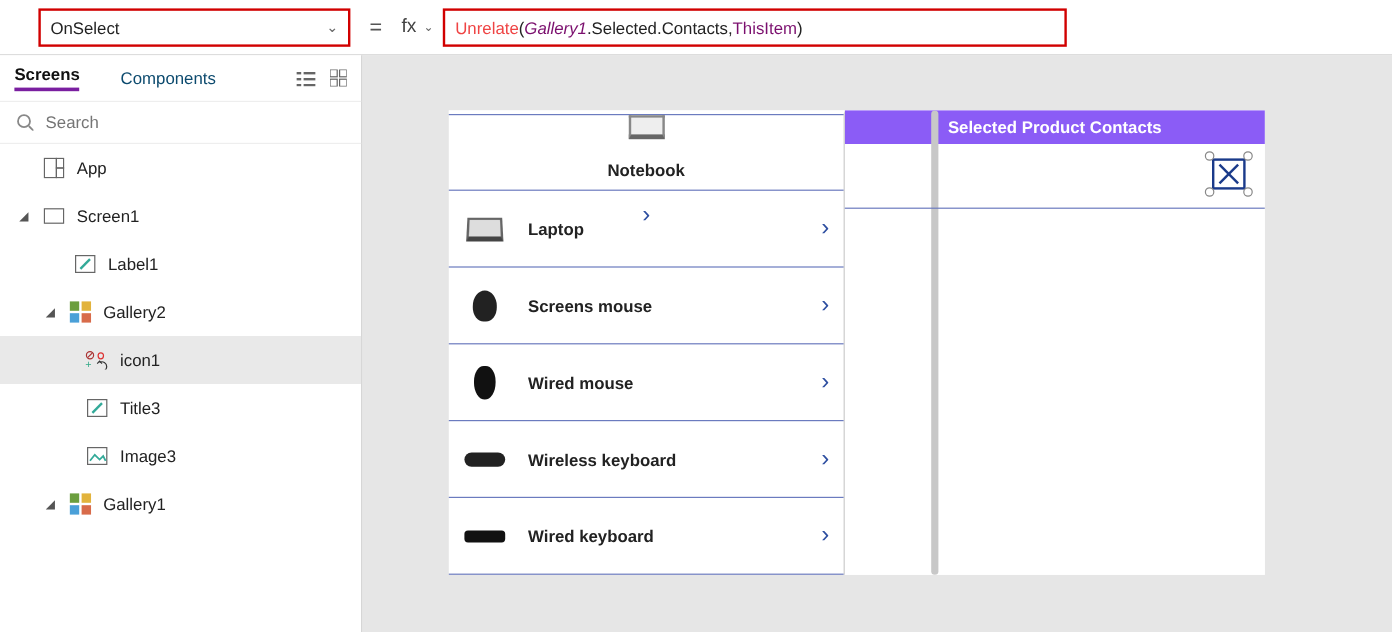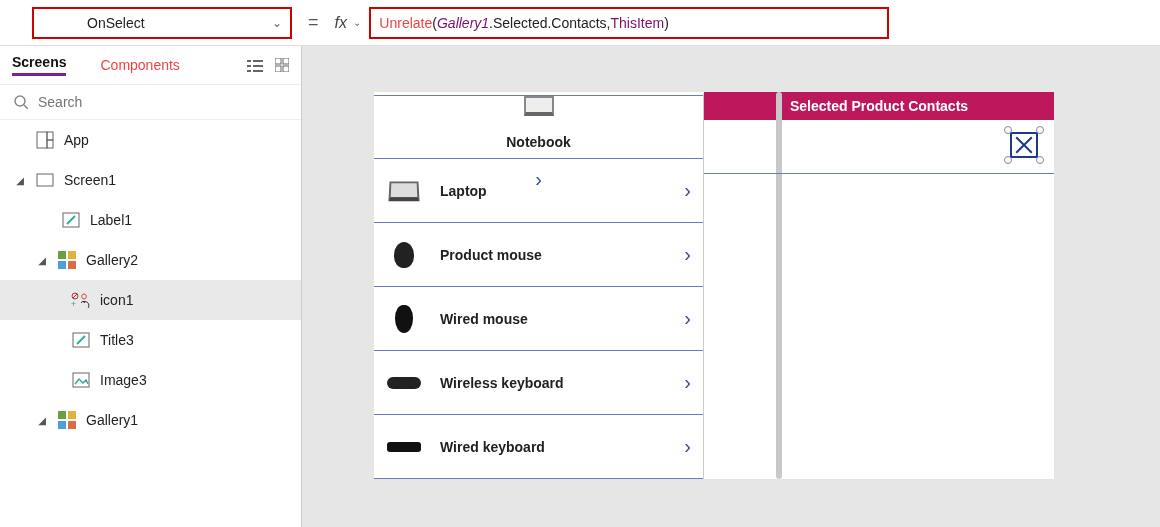--- a/index.html
+++ b/index.html
@@ -1,37 +1,37 @@
 <!DOCTYPE html>
 <html><head>
 <meta charset="utf-8">
 <style>
 * { box-sizing: border-box; margin: 0; padding: 0; font-family: "Segoe UI", Arial, sans-serif; }
 html, body { width: 1160px; height: 527px; background: #e6e6e6; overflow: hidden; }
 
 
 .formula-bar { display: flex; align-items: center; height: 46px; background: #fff; padding: 0 8px; border-bottom: 1px solid #ddd; }
 .prop-select { display: flex; align-items: center; border: 2px solid #d10000; height: 32px; width: 260px; background: #fff; margin-left: 24px; padding: 0 8px; }
-.prop-select .txt { flex: 1; font-size: 14px; color: #222; margin-left: 45px; }
+.prop-select .txt { flex: 1; font-size: 14px; color: #222; }
 .prop-select .chev { color: #666; font-size: 12px; }
 .equals { font-size: 18px; color: #555; margin: 0 16px; }
 .fx-box { display: flex; align-items: center; gap: 6px; margin-right: 8px; }
-.fx-label { font-style: italic; font-size: 16px; color: #444; }
+.fx-label { font-size: 16px; color: #444; }
 .fx-chev { font-size: 10px; color: #666; }
 .formula-input { display: flex; align-items: center; border: 2px solid #d10000; height: 32px; width: 520px; background: #fff; padding: 0 8px; font-size: 14px; font-family: Consolas, monospace; }
 .formula-input .fn { color: #ef4444; }
 .formula-input .obj { color: #7b0f6e; font-style: italic; }
 .formula-input .plain { color: #222; }
 .formula-input .kw { color: #7b0f6e; }
 
 
 .main { display: flex; height: calc(100% - 46px); }
 .left-panel { width: 302px; background: #fff; border-right: 1px solid #ccc; display: flex; flex-direction: column; }
 .tabs { display: flex; align-items: center; height: 38px; padding: 0 12px; gap: 34px; }
-.tab { font-size: 14px; color: #ef4444; cursor: pointer; }
+.tab { font-size: 14px; color: #0c4a6e; cursor: pointer; }
 .tab.active { color: #111; font-weight: 600; border-bottom: 3px solid #7a1fa0; padding-bottom: 3px; }
 .tab-icons { margin-left: auto; display: flex; gap: 12px; color: #666; }
 .search-row { display: flex; align-items: center; height: 36px; border-top: 1px solid #eee; border-bottom: 1px solid #eee; padding: 0 14px; gap: 10px; color: #888; }
 .search-row input { border: none; outline: none; font-size: 14px; flex: 1; color: #333; }
 .search-icon { font-size: 14px; color: #777; }
 
 .tree { overflow-y: auto; flex: 1; }
 .tree-row { display: flex; align-items: center; height: 40px; padding: 0 10px 0 8px; font-size: 14px; color: #222; gap: 8px; cursor: default; }
 .tree-row.selected { background: #e9e9e9; }
 .tree-row .expander { width: 12px; text-align: center; color: #555; font-size: 10px; }
@@ -45,21 +45,21 @@
 .canvas { flex: 1; position: relative; background: #e6e6e6; }
 .preview { position: absolute; left: 72px; top: 46px; display: flex; background: #fff; }
 .product-list { width: 330px; border-right: 1px solid #ccc; border-top: 3px solid #fff; }
 .product-item { display: flex; align-items: center; height: 64px; border-bottom: 1px solid #6b7bbf; padding: 0 12px; gap: 18px; }
 .product-item:first-child { border-top: 1px solid #6b7bbf; flex-direction: column; }
 .product-item .thumb { width: 36px; height: 28px; display:flex; align-items:center; justify-content:center; }
 .product-item .pname { flex: 1; font-size: 14px; font-weight: 600; color: #222; }
 .product-item .goto { color: #2d4ea0; font-size: 20px; }
 
 .right-pane { width: 350px; background: #fff; }
-.right-header { background: #be185d; color: #fff; height: 28px; display: flex; align-items: center; justify-content: center; font-size: 14px; font-weight: 600; }
+.right-header { background: #8b5cf6; color: #fff; height: 28px; display: flex; align-items: center; justify-content: center; font-size: 14px; font-weight: 600; }
 .contact-row { height: 54px; border-bottom: 1px solid #6b7bbf; position: relative; }
 .sel-handles { position: absolute; right: 10px; top: 6px; width: 40px; height: 38px; }
 .sel-handles .hbox { position: absolute; inset: 6px; border: 2px solid #1a3a8a; }
 .sel-handles .c { position:absolute; width:8px; height:8px; background:#fff; border:1px solid #888; border-radius:50%; }
 .sel-handles .tl{top:0;left:0}.sel-handles .tr{top:0;right:0}.sel-handles .bl{bottom:0;left:0}.sel-handles .br{bottom:0;right:0}
 .sel-handles .x1{position:absolute;inset:8px;}
 .sel-handles .x1::before,.sel-handles .x1::after{content:"";position:absolute;left:50%;top:0;bottom:0;width:2px;background:#1a3a8a;transform-origin:center;}
 .sel-handles .x1::before{transform:translateX(-50%) rotate(45deg);}
 .sel-handles .x1::after{transform:translateX(-50%) rotate(-45deg);}
 
@@ -239,21 +239,21 @@
             <span class="thumb">
                 <span class="th-laptop"></span>
               </span>
             <span class="pname">Laptop</span>
             <span class="goto">›</span>
           </div>
           <div class="product-item">
             <span class="thumb">
                 <span class="th-mouse"></span>
               </span>
-            <span class="pname">Product mouse</span>
+            <span class="pname">Screens mouse</span>
             <span class="goto">›</span>
           </div>
           <div class="product-item">
             <span class="thumb">
                 <span class="th-wmouse"></span>
               </span>
             <span class="pname">Wired mouse</span>
             <span class="goto">›</span>
           </div>
           <div class="product-item">

